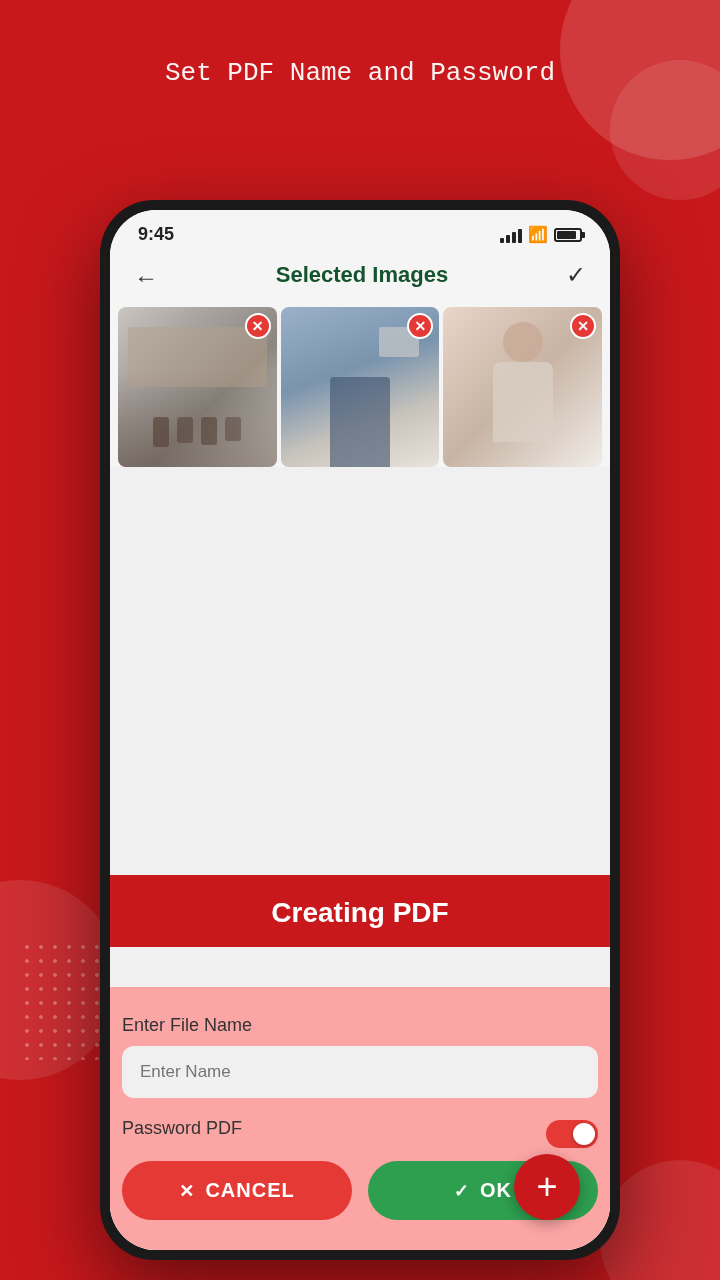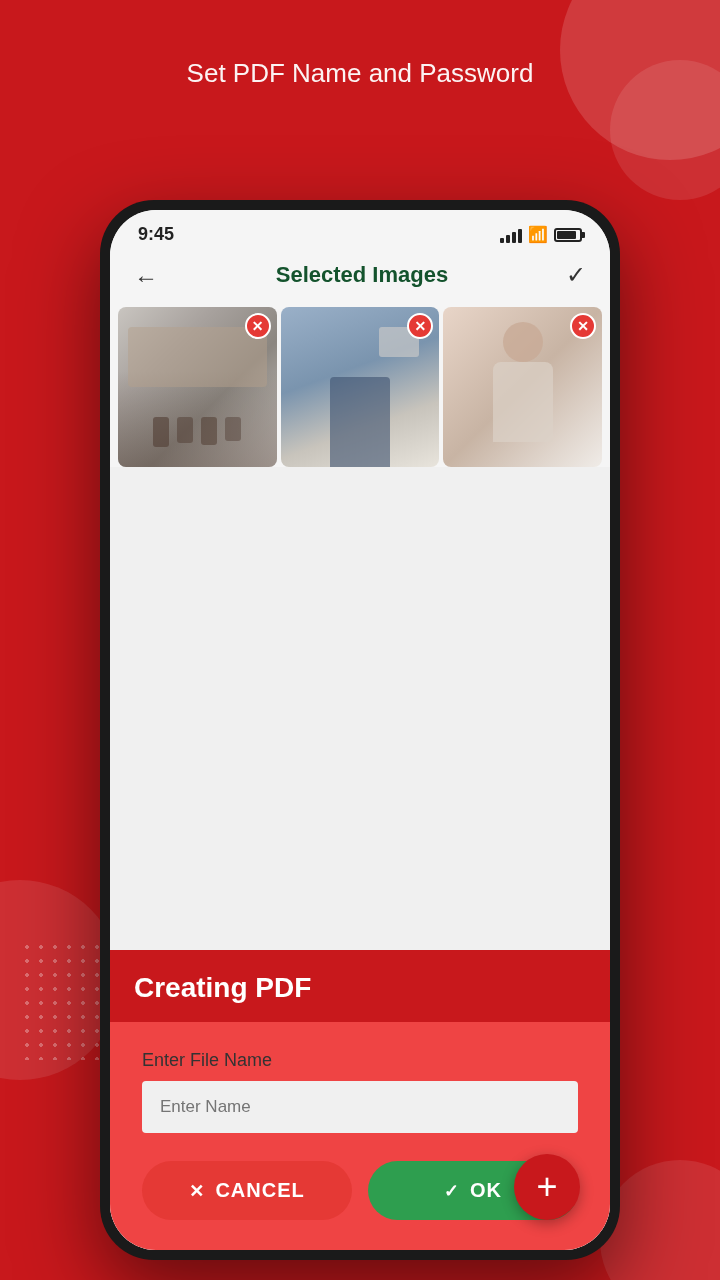--- a/index.html
+++ b/index.html
@@ -76,20 +76,21 @@
       color: #fff;
       line-height: 1.2;
       letter-spacing: 0.5px;
     }
     .header-subtitle {
       font-size: 26px;
       font-weight: 400;
       color: #fff;
       margin-top: 8px;
       opacity: 0.95;
+      font-family: Liberation Mono, monospace;
     }
 
     
     .phone-mockup {
       position: absolute;
       top: 200px;
       left: 50%;
       transform: translateX(-50%);
       width: 520px;
       height: 1060px;
@@ -254,43 +255,45 @@
     .dialog-overlay {
       position: absolute;
       bottom: 0;
       left: 0;
       right: 0;
       z-index: 20;
     }
     .dialog-header {
       background: #c8181c;
       padding: 22px 24px 18px;
+      text-align: center;
     }
     .dialog-title {
       font-size: 28px;
       font-weight: 700;
       color: #fff;
     }
     .dialog-body {
-      background: #ef4444;
+      background: #fca5a5;
       border-radius: 0 0 24px 24px;
-      padding: 28px 32px 30px;
+      padding: 28px 12px 30px;
+      margin-top: 40px;
     }
     .field-label {
       font-size: 18px;
       font-weight: 500;
       color: #333;
       margin-bottom: 10px;
     }
     .text-input {
       width: 100%;
       padding: 16px 18px;
       background: #f0f0f0;
       border: none;
-      border-radius: 4px;
+      border-radius: 12px;
       font-size: 17px;
       color: #aaa;
       outline: none;
       margin-bottom: 20px;
     }
     .password-row {
       display: flex;
       align-items: center;
       justify-content: space-between;
       margin-bottom: 12px;
@@ -446,20 +449,26 @@
     </div>
 
     <div class="dialog-overlay">
       <div class="dialog-header">
         <div class="dialog-title">Creating PDF</div>
       </div>
       <div class="dialog-body">
         <div class="field-label">Enter File Name</div>
         <input type="text" class="text-input" placeholder="Enter Name" style="">
 
+        <div class="password-row">
+          <div class="field-label">Password PDF</div>
+          <div class="toggle-switch">
+            <div class="toggle-knob"></div>
+          </div>
+        </div>
 
         <div class="dialog-actions">
           <button class="btn-cancel">
             <span style="font-size:18px;">✕</span>
             <span>CANCEL</span>
           </button>
           <button class="btn-ok">
             <span style="font-size:18px;">✓</span>
             <span>OK</span>
           </button>

